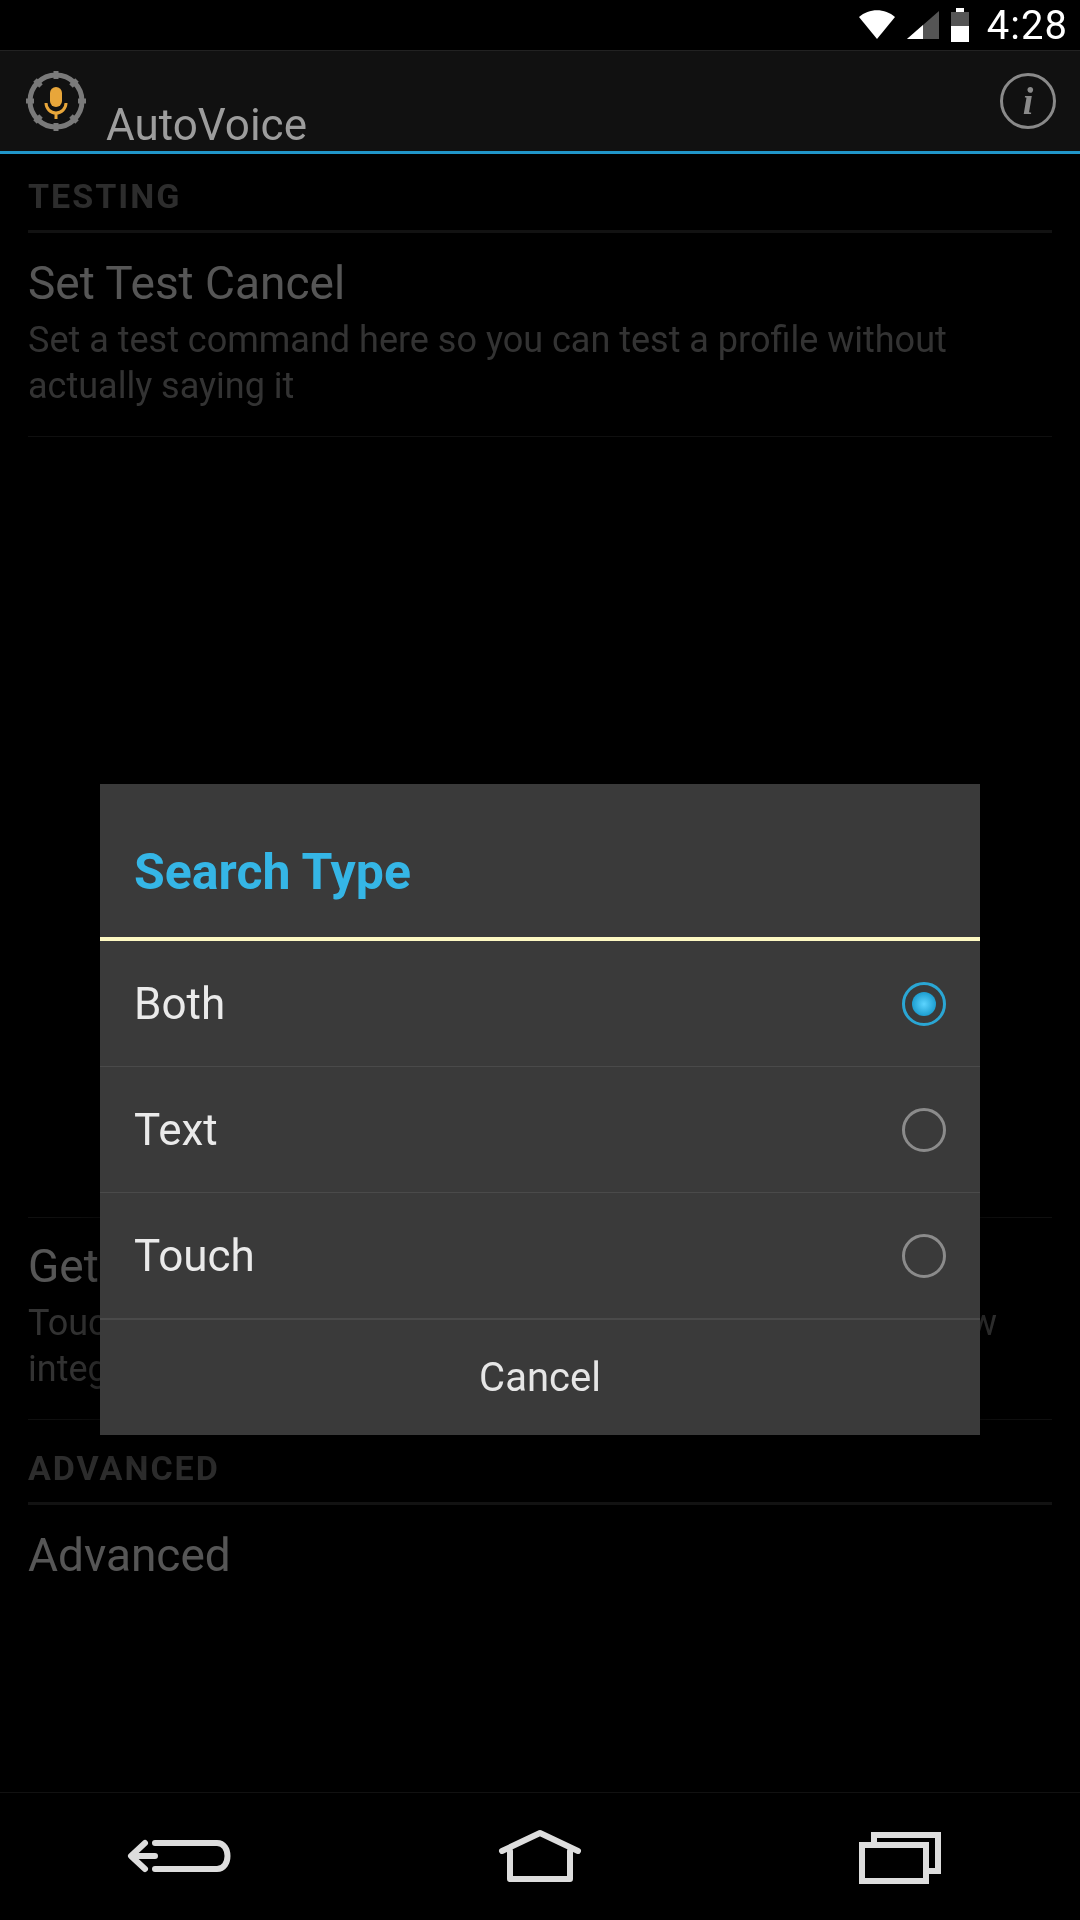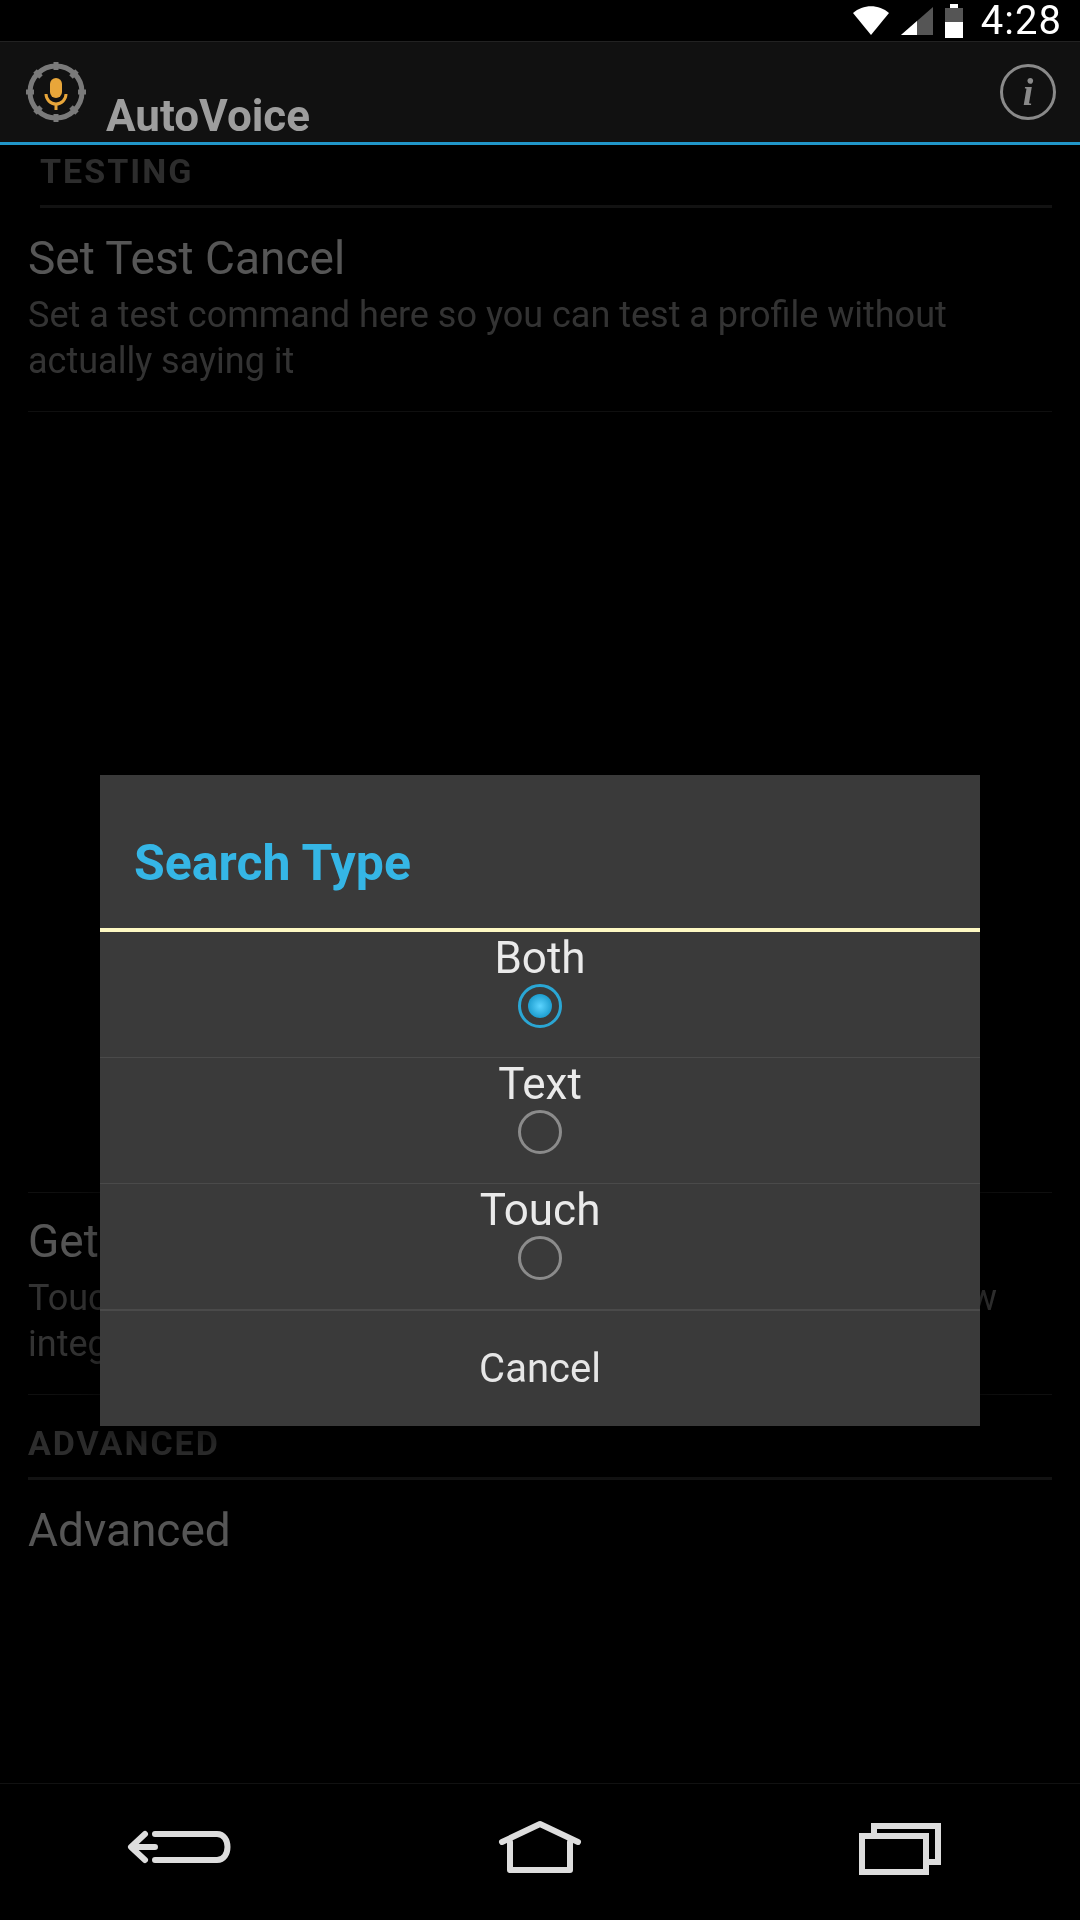--- a/index.html
+++ b/index.html
@@ -1,43 +1,43 @@
 <!DOCTYPE html>
 <html><head>
 <meta charset="utf-8">
 <style>
   * { margin:0; padding:0; box-sizing:border-box; }
   html,body { width:1080px; height:1920px; background:#000; font-family:"Roboto","Helvetica Neue",Arial,sans-serif; -webkit-font-smoothing:antialiased; overflow:hidden; }
 
   
-  .status-bar { height:41px; background:#000; color:#fff; display:flex; align-items:center; justify-content:flex-end; padding:0 18px; font-size:38px; letter-spacing:1px; gap:8px;}
+  .status-bar { height:50px; background:#000; color:#fff; display:flex; align-items:center; justify-content:flex-end; padding:0 12px; font-size:38px; letter-spacing:1px; gap:8px;}
   .status-bar .icon { display:inline-flex; align-items:center; }
   .status-bar .time { font-weight:400; margin-left:8px; font-size:40px; }
 
   
   .action-bar { height:104px; background:#111; display:flex; align-items:center; padding:0 24px; border-top:1px solid #222; border-bottom:3px solid #2196c9;}
   .action-bar .app-icon { width:64px; height:64px; margin-right:18px; display:flex; align-items:center; justify-content:center;}
-  .action-bar .title { color:#9d9d9d; font-size:44px; font-weight:700; flex:1;margin-top:48px;}
+  .action-bar .title { color:#9d9d9d; font-size:44px; font-weight:400; flex:1;margin-top:48px;}
   .action-bar .info-btn { width:56px; height:56px; border:3px solid #8a8a8a; border-radius:50%; color:#8a8a8a; display:flex; align-items:center; justify-content:center; font-size:38px; font-family:Georgia,serif; font-style:italic; font-weight:bold;}
 
   
   .settings { position:relative; background:#000; padding:0 28px; height:calc(1920px - 50px - 104px - 128px);}  
   .dim-overlay { position:absolute; inset:0; background:rgba(0,0,0,0.63); z-index:5; }
 
   .section-header { color:#7a7a7a; font-size:34px; font-weight:700; letter-spacing:2px; padding:28px 0 14px 0; border-bottom:3px solid #333; text-transform:uppercase;}
   .item { padding:22px 0 26px 0; border-bottom:1px solid #2a2a2a;}
   .item.no-border { border-bottom:none; }
   .item .primary { color:#e8e8e8; font-size:46px; font-weight:400; line-height:1.25;}
   .item .secondary { color:#8b8b8b; font-size:36px; line-height:1.3; margin-top:4px;}
 
   
   .dialog-wrap { position:absolute; inset:0; display:flex; align-items:flex-start; justify-content:center; z-index:10; pointer-events:none;}
   .dialog { margin-top:630px; width:880px; background:#3a3a3a; box-shadow:0 8px 30px rgba(0,0,0,0.6); pointer-events:auto;}
   .dialog-title { color:#35b6e6; font-size:50px; font-weight:700; padding:36px 34px; border-bottom:4px solid #fef9c3;margin-top:23px;}
-  .dialog-option { display:flex; align-items:center; padding:0 34px; height:126px; border-bottom:1px solid #4a4a4a; color:#eaeaea; font-size:44px;flex-direction:column;}
+  .dialog-option { display:flex; align-items:center; justify-content:space-between; padding:0 34px; height:126px; border-bottom:1px solid #4a4a4a; color:#eaeaea; font-size:44px;}
   .radio { width:44px; height:44px; border:3px solid #8b8b8b; border-radius:50%; display:flex; align-items:center; justify-content:center;}
   .radio.selected { border-color:#2aa6d4;}
   .radio.selected::after { content:""; width:24px; height:24px; border-radius:50%; background:radial-gradient(circle,#5cd4ff 0%, #1e9ed0 70%);}
   .dialog-cancel { height:116px; display:flex; align-items:center; justify-content:center; color:#e6e6e6; font-size:40px; border-top:1px solid #4a4a4a;}
 
   
   .nav-bar { height:128px; background:#000; display:flex; align-items:center; justify-content:space-around; border-top:1px solid #111;}
   .nav-btn { width:120px; height:70px; display:flex; align-items:center; justify-content:center;}
   .nav-btn svg { stroke:#ddd; fill:none; stroke-width:6;}
 
@@ -85,21 +85,21 @@
       <rect x="26" y="18" width="12" height="20" rx="6" fill="#e8a63a"></rect>
       <path d="M22 34 a10 10 0 0 0 20 0" fill="none" stroke="#e8a63a" stroke-width="3"></path>
       <line x1="32" y1="44" x2="32" y2="50" stroke="#e8a63a" stroke-width="3"></line>
     </svg>
   </span>
   <span class="title">AutoVoice</span>
   <span class="info-btn">i</span>
 </div>
 
 <div class="settings">
-  <div class="section-header" style="padding-top:6px;margin-left:12px;">TESTING</div>
+  <div class="section-header" style="padding-top:22px;">TESTING</div>
   <div class="item">
     <div class="primary">Set Test Cancel</div>
     <div class="secondary">Set a test command here so you can test a profile without actually saying it</div>
   </div>
 
   <div style="height:780px"></div>
 
   <div class="item" style="border-top:1px solid #2a2a2a; padding-top:20px;">
     <div class="primary">Get Google Now API</div>
     <div class="secondary">Touch here to get the Google Now API to enable Google Now integration</div>

